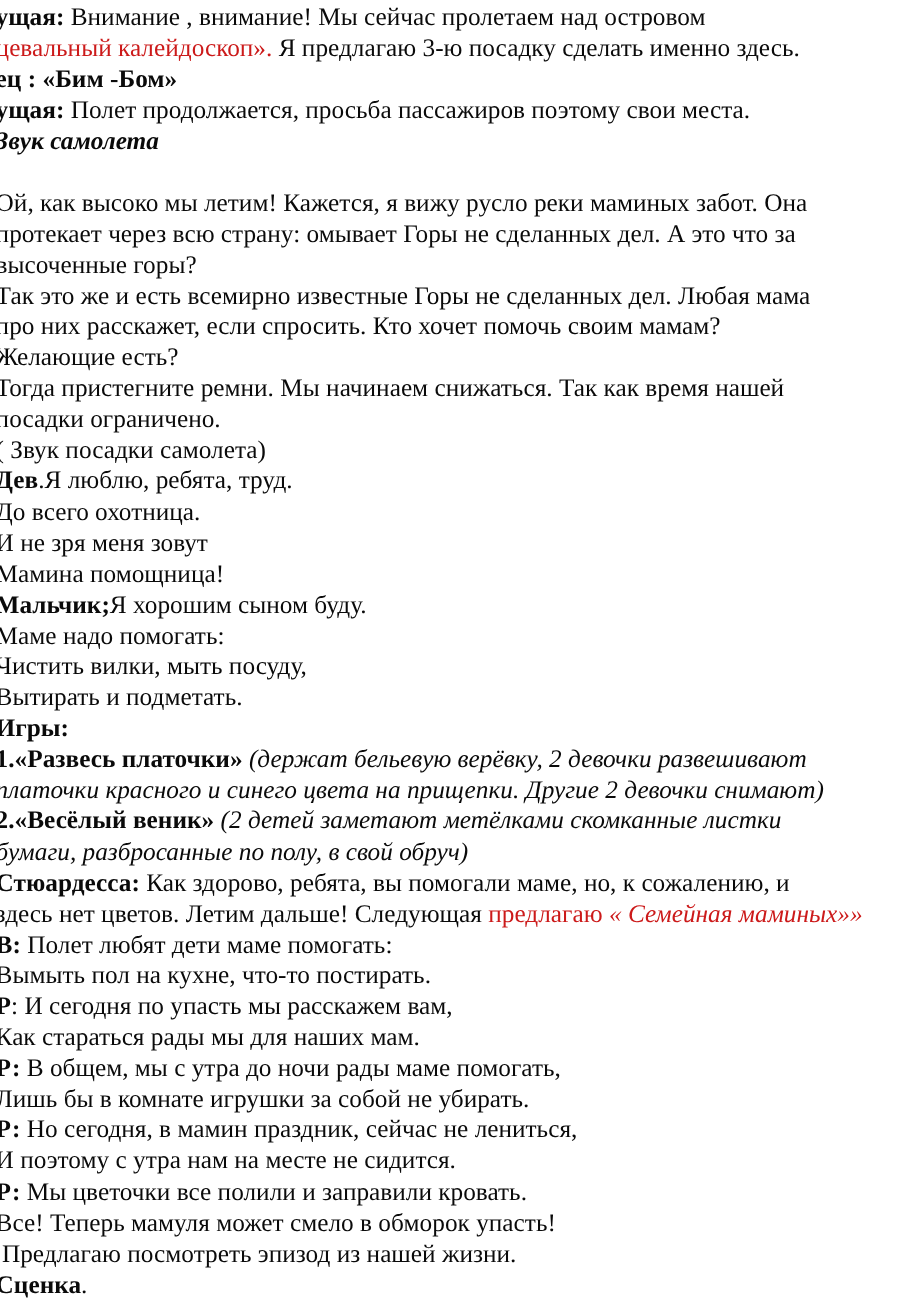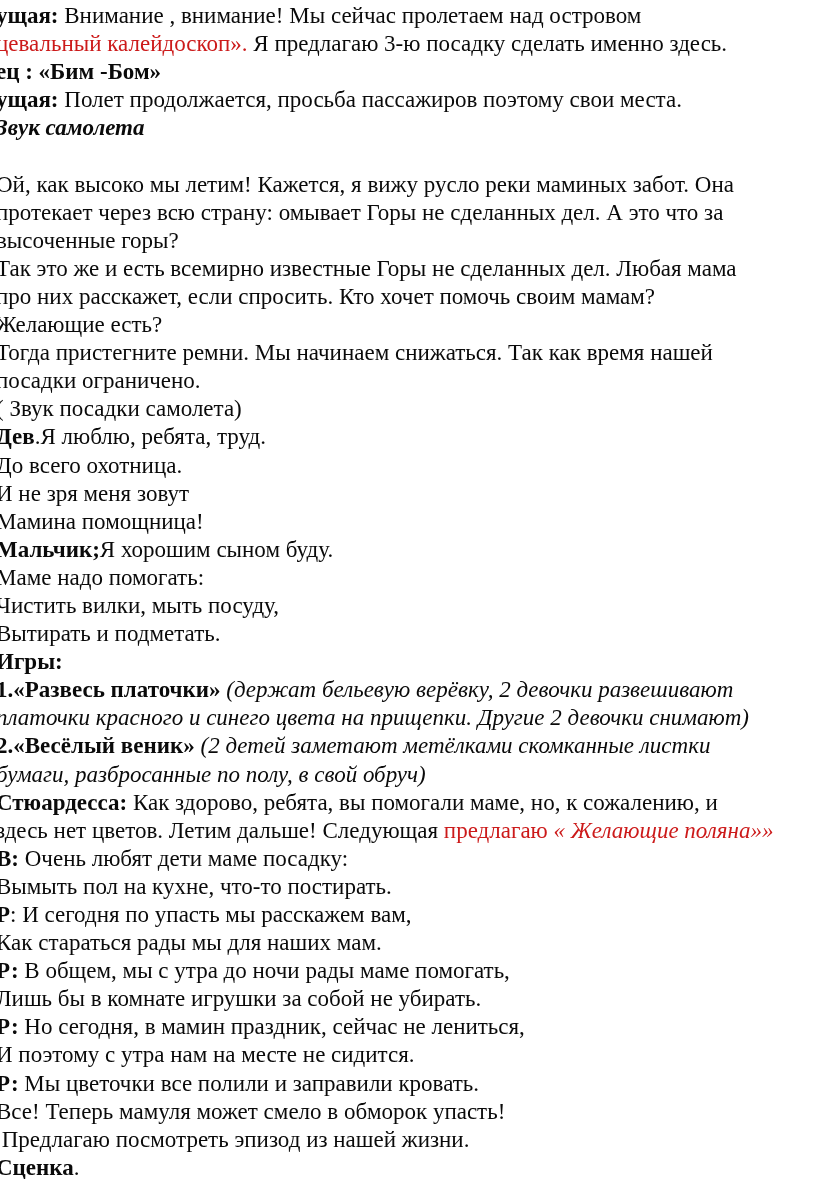--- a/index.html
+++ b/index.html
@@ -56,22 +56,22 @@
     <p class="line"><span class="b">Мальчик;</span><span>Я хорошим сыном буду.</span></p>
     <p class="line"><span>Маме надо помогать:</span></p>
     <p class="line"><span>Чистить вилки, мыть посуду,</span></p>
     <p class="line"><span>Вытирать и подметать.</span></p>
     <p class="line"><span class="b">Игры:</span></p>
     <p class="line"><span class="b">1.«Развесь платочки»</span><span class="i"> (держат бельевую верёвку, 2 девочки развешивают</span></p>
     <p class="line"><span class="i">платочки красного и синего цвета на прищепки. Другие 2 девочки снимают)</span></p>
     <p class="line"><span class="b">2.«Весёлый веник»</span><span class="i"> (2 детей заметают метёлками скомканные листки</span></p>
     <p class="line"><span class="i">бумаги, разбросанные по полу, в свой обруч)</span></p>
     <p class="line"><span class="b">Стюардесса:</span><span> Как здорово, ребята, вы помогали маме, но, к сожалению, и</span></p>
-    <p class="line"><span>здесь нет цветов. Летим дальше! Следующая </span><span class="red">предлагаю </span><span class="i red">« Желающие поляна»»</span></p>
-    <p class="line"><span class="b">В:</span><span> Очень любят дети маме посадку:</span></p>
+    <p class="line"><span>здесь нет цветов. Летим дальше! Следующая </span><span class="red">предлагаю </span><span class="i red">« Семейная маминых»»</span></p>
+    <p class="line"><span class="b">В:</span><span> Полет любят дети маме помогать:</span></p>
     <p class="line"><span>Вымыть пол на кухне, что-то постирать.</span></p>
     <p class="line"><span class="b">Р</span><span>: И сегодня по упасть мы расскажем вам,</span></p>
     <p class="line"><span>Как стараться рады мы для наших мам.</span></p>
     <p class="line"><span class="b">Р:</span><span> В общем, мы с утра до ночи рады маме помогать,</span></p>
     <p class="line"><span>Лишь бы в комнате игрушки за собой не убирать.</span></p>
     <p class="line"><span class="b">Р:</span><span> Но сегодня, в мамин праздник, сейчас не лениться,</span></p>
     <p class="line"><span>И поэтому с утра нам на месте не сидится.</span></p>
     <p class="line"><span class="b">Р:</span><span> Мы цветочки все полили и заправили кровать.</span></p>
     <p class="line"><span>Все! Теперь мамуля может смело в обморок упасть!</span></p>
     <p class="line"><span> Предлагаю посмотреть эпизод из нашей жизни.</span></p>

